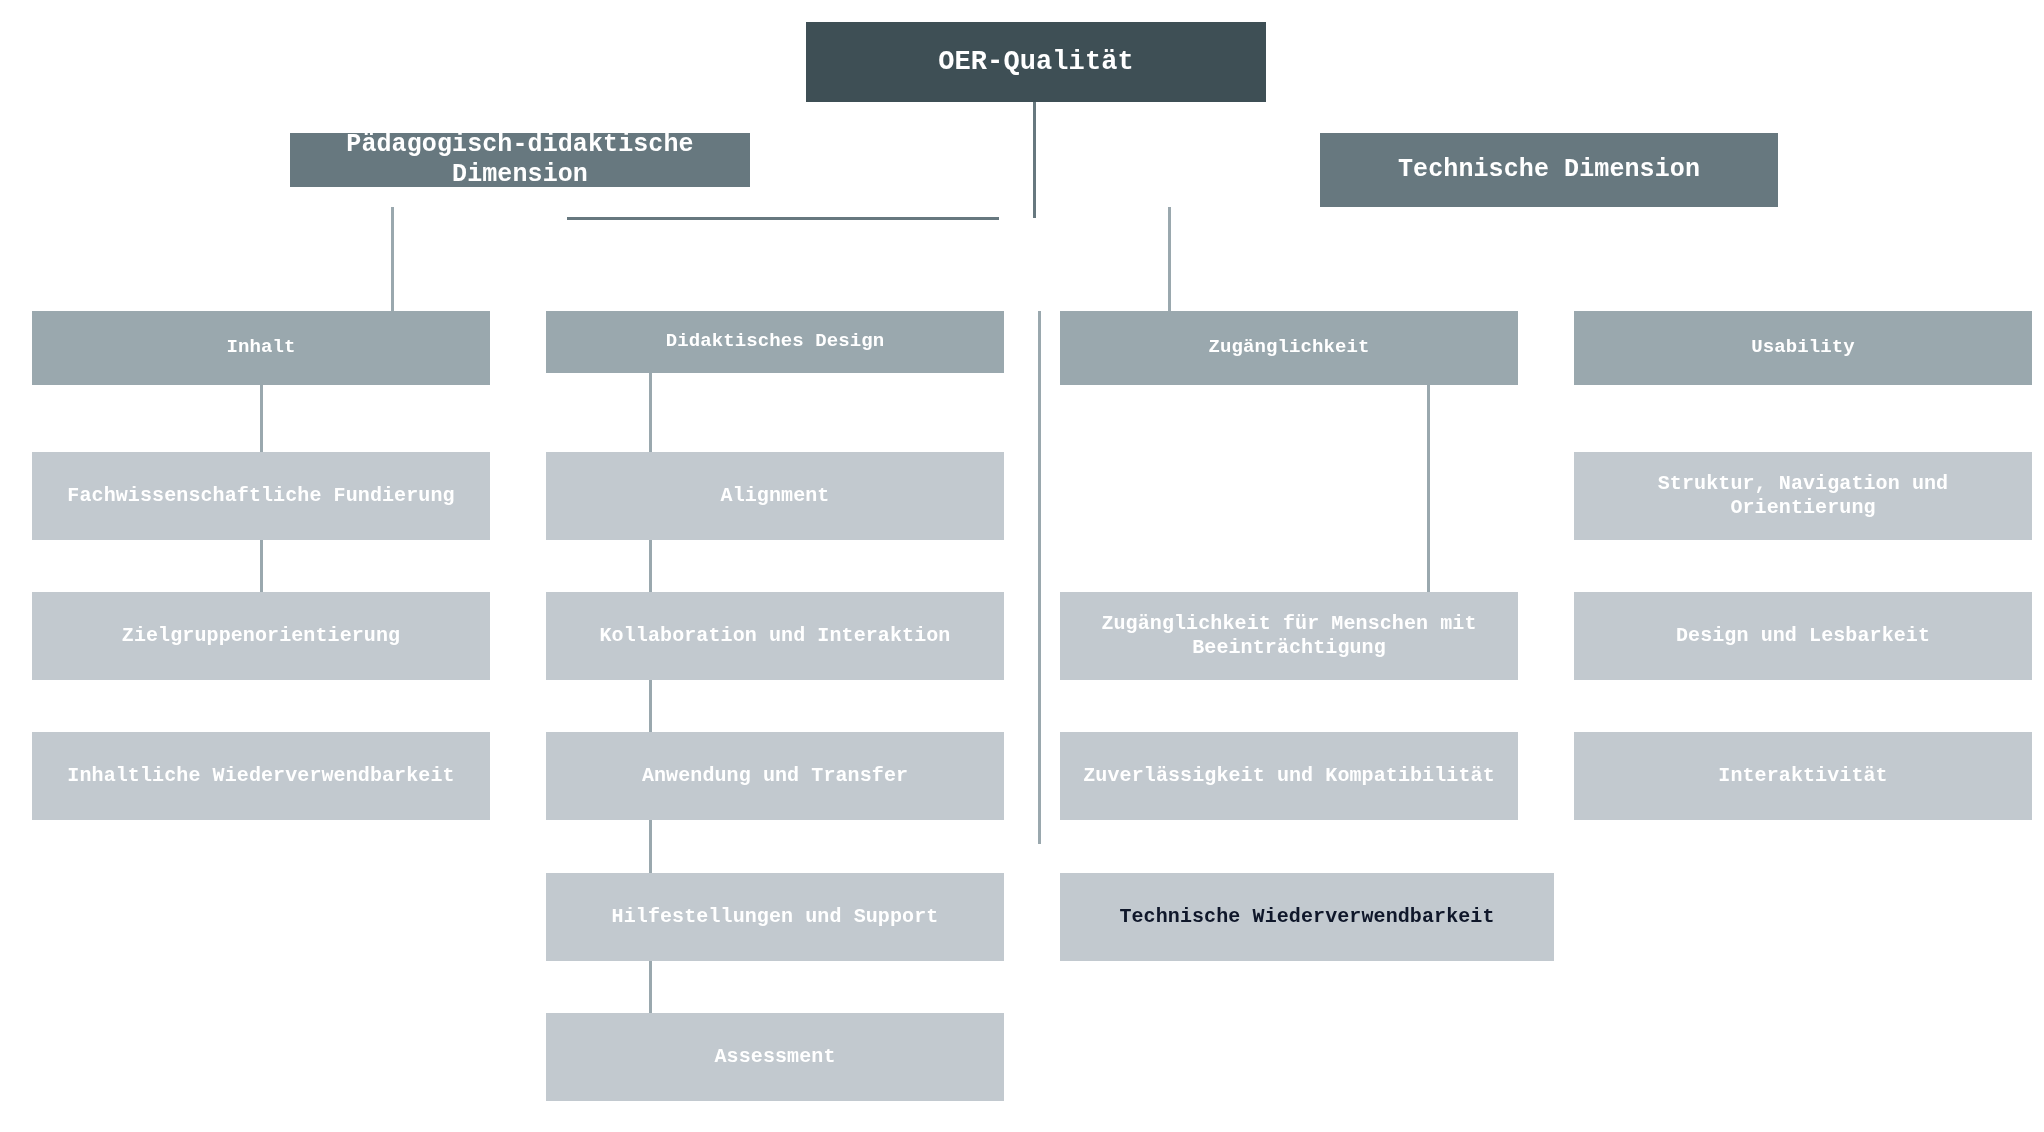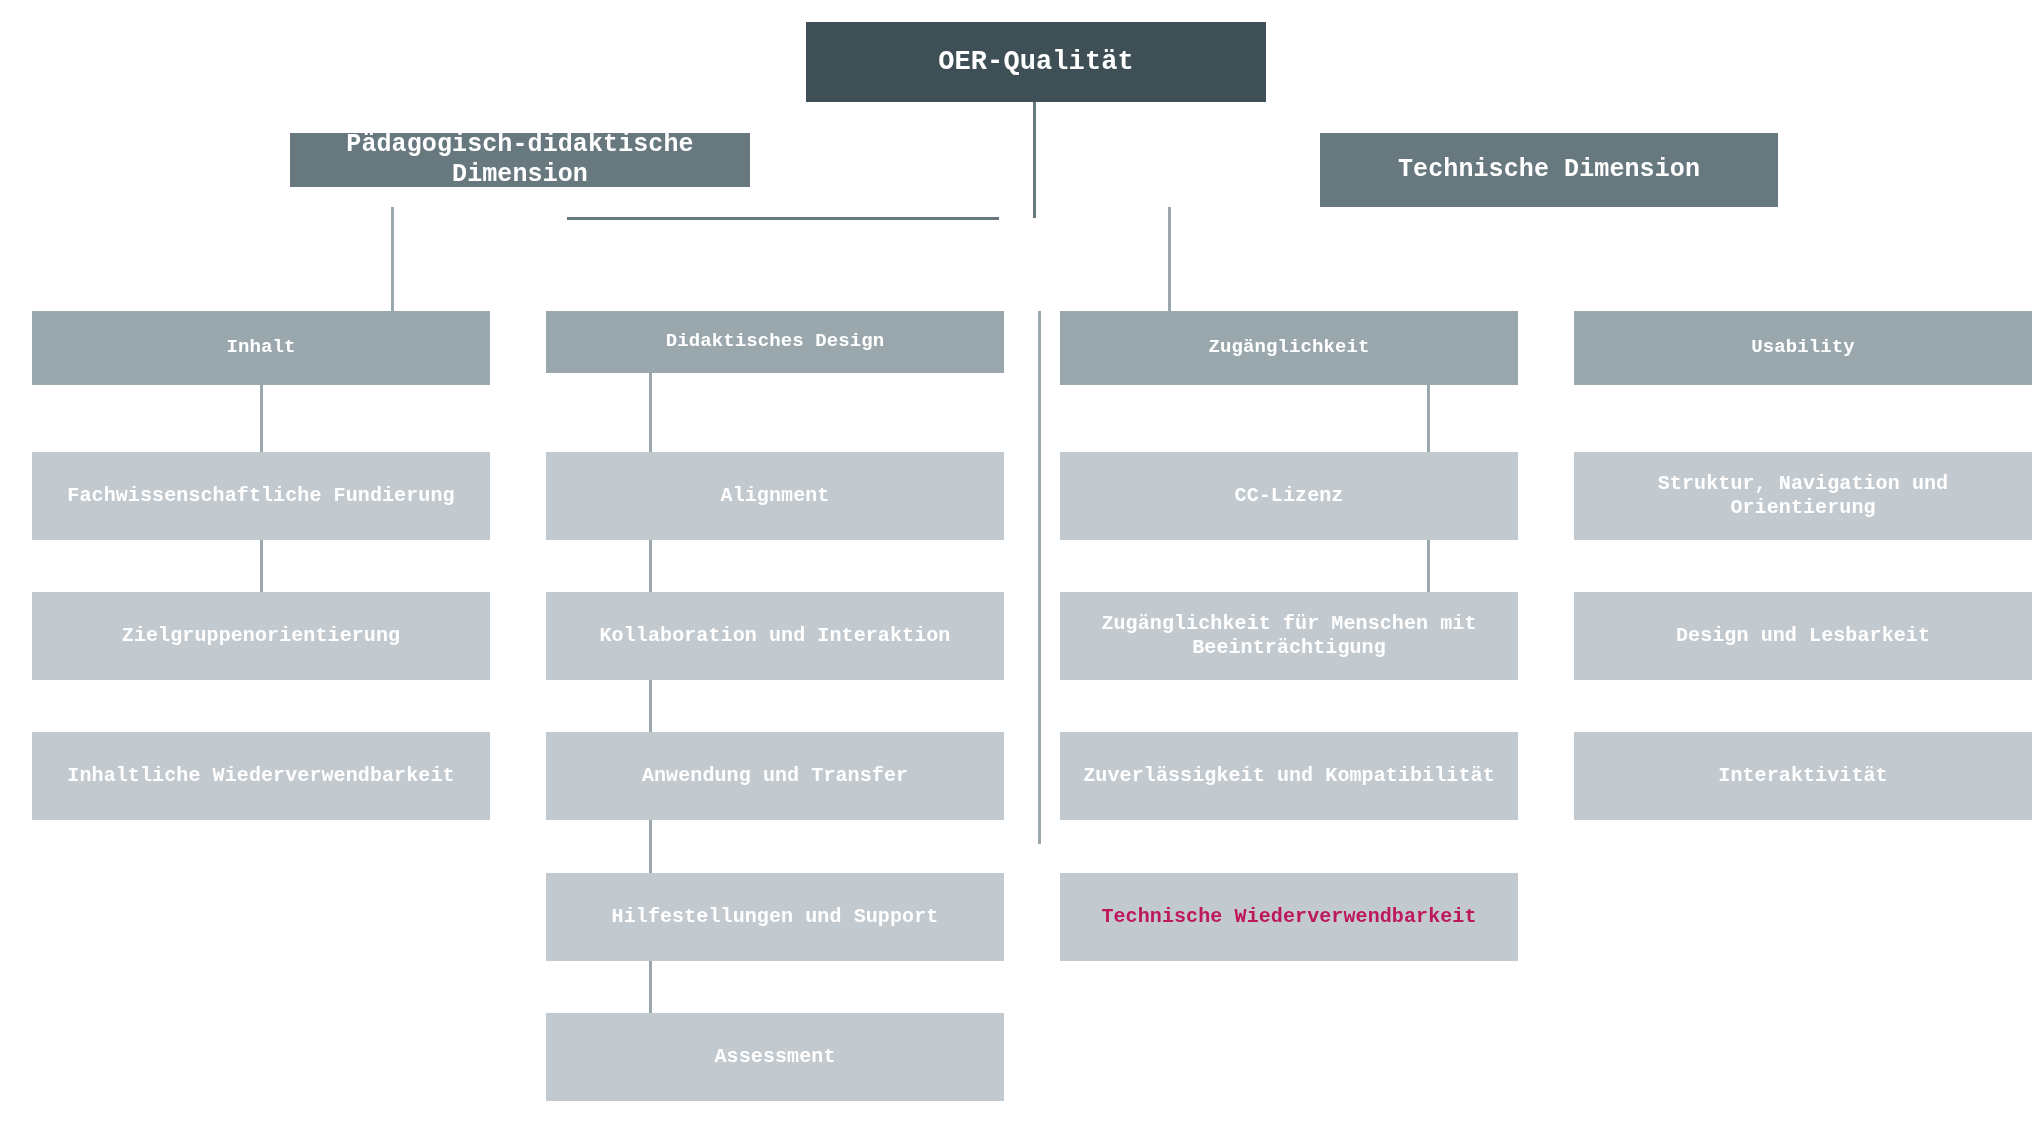--- a/index.html
+++ b/index.html
@@ -53,22 +53,21 @@
   <div class="node lv4" style="left: 32px; top: 452px; width: 458px; height: 88px; background: rgb(194, 201, 207); color: rgb(255, 255, 255);">Fachwissenschaftliche Fundierung</div>
   <div class="node lv4" style="left: 32px; top: 592px; width: 458px; height: 88px; background: rgb(194, 201, 207); color: rgb(255, 255, 255);">Zielgruppenorientierung</div>
   <div class="node lv4" style="left: 32px; top: 732px; width: 458px; height: 88px; background: rgb(194, 201, 207); color: rgb(255, 255, 255);">Inhaltliche Wiederverwendbarkeit</div>
 
   <div class="node lv4" style="left: 546px; top: 452px; width: 458px; height: 88px; background: rgb(194, 201, 207); color: rgb(255, 255, 255);">Alignment</div>
   <div class="node lv4" style="left: 546px; top: 732px; width: 458px; height: 88px; background: rgb(194, 201, 207); color: rgb(255, 255, 255);">Anwendung und Transfer</div>
   <div class="node lv4" style="left: 546px; top: 592px; width: 458px; height: 88px; background: rgb(194, 201, 207); color: rgb(255, 255, 255);">Kollaboration und Interaktion</div>
   <div class="node lv4" style="left: 546px; top: 873px; width: 458px; height: 88px; background: rgb(194, 201, 207); color: rgb(255, 255, 255);">Hilfestellungen und Support</div>
   <div class="node lv4" style="left: 546px; top: 1013px; width: 458px; height: 88px; background: rgb(194, 201, 207); color: rgb(255, 255, 255);">Assessment</div>
 
-  <div class="node lv4" style="left: 1060px; top: 452px; width: 458px; height: 88px; background: rgb(194, 201, 207); color: rgb(255, 255, 255);">CC-Lizenz</div>
   <div class="node lv4" style="left: 1060px; top: 592px; width: 458px; height: 88px; background: rgb(194, 201, 207); color: rgb(255, 255, 255);">Zugänglichkeit für Menschen mit Beeinträchtigung</div>
   <div class="node lv4" style="left: 1060px; top: 732px; width: 458px; height: 88px; background: rgb(194, 201, 207); color: rgb(255, 255, 255);">Zuverlässigkeit und Kompatibilität</div>
-  <div class="node lv4" style="left: 1060px; top: 873px; width: 458px; height: 88px; background: rgb(194, 201, 207); color: #be185d;">Technische Wiederverwendbarkeit</div>
+  <div class="node lv4" style="left: 1060px; top: 873px; width: 494px; height: 88px; background: rgb(194, 201, 207); color: #0f172a;">Technische Wiederverwendbarkeit</div>
 
   <div class="node lv4" style="left: 1574px; top: 452px; width: 458px; height: 88px; background: rgb(194, 201, 207); color: rgb(255, 255, 255);">Struktur, Navigation und Orientierung</div>
   <div class="node lv4" style="left: 1574px; top: 592px; width: 458px; height: 88px; background: rgb(194, 201, 207); color: rgb(255, 255, 255);">Design und Lesbarkeit</div>
   <div class="node lv4" style="left: 1574px; top: 732px; width: 458px; height: 88px; background: rgb(194, 201, 207); color: rgb(255, 255, 255);">Interaktivität</div>
 
 </div>
 
 </body></html>

